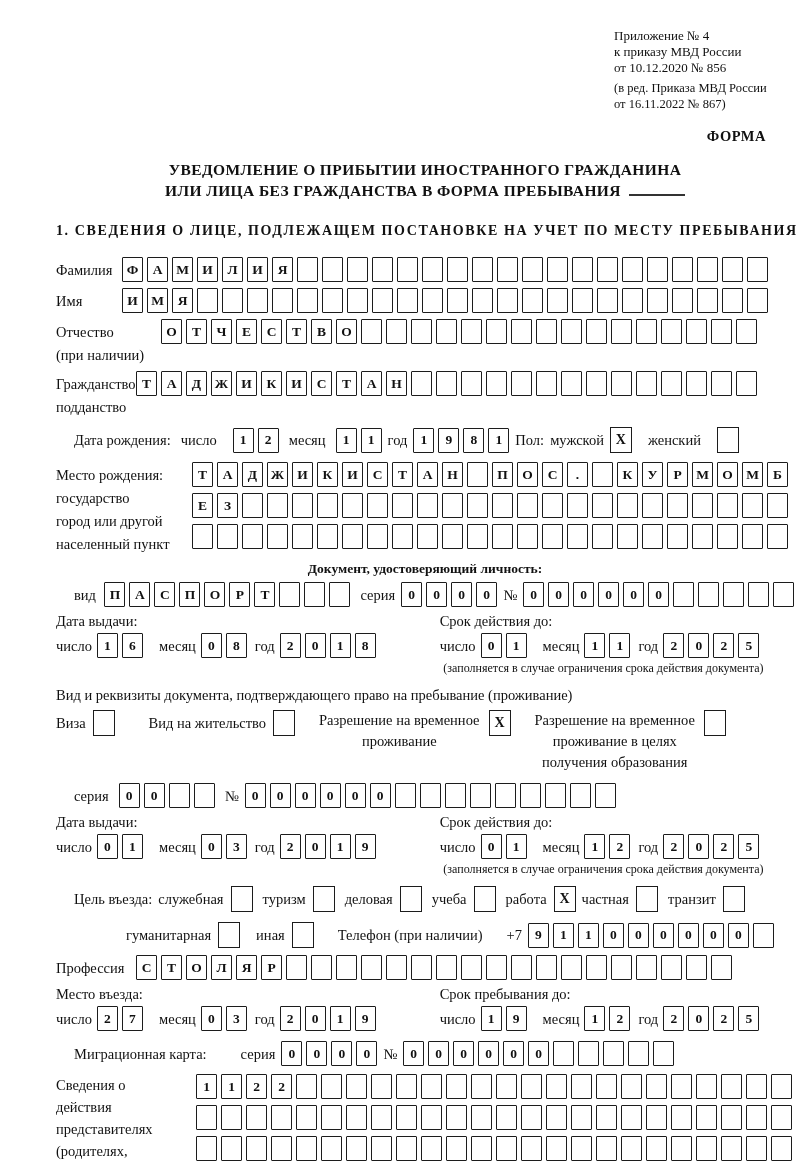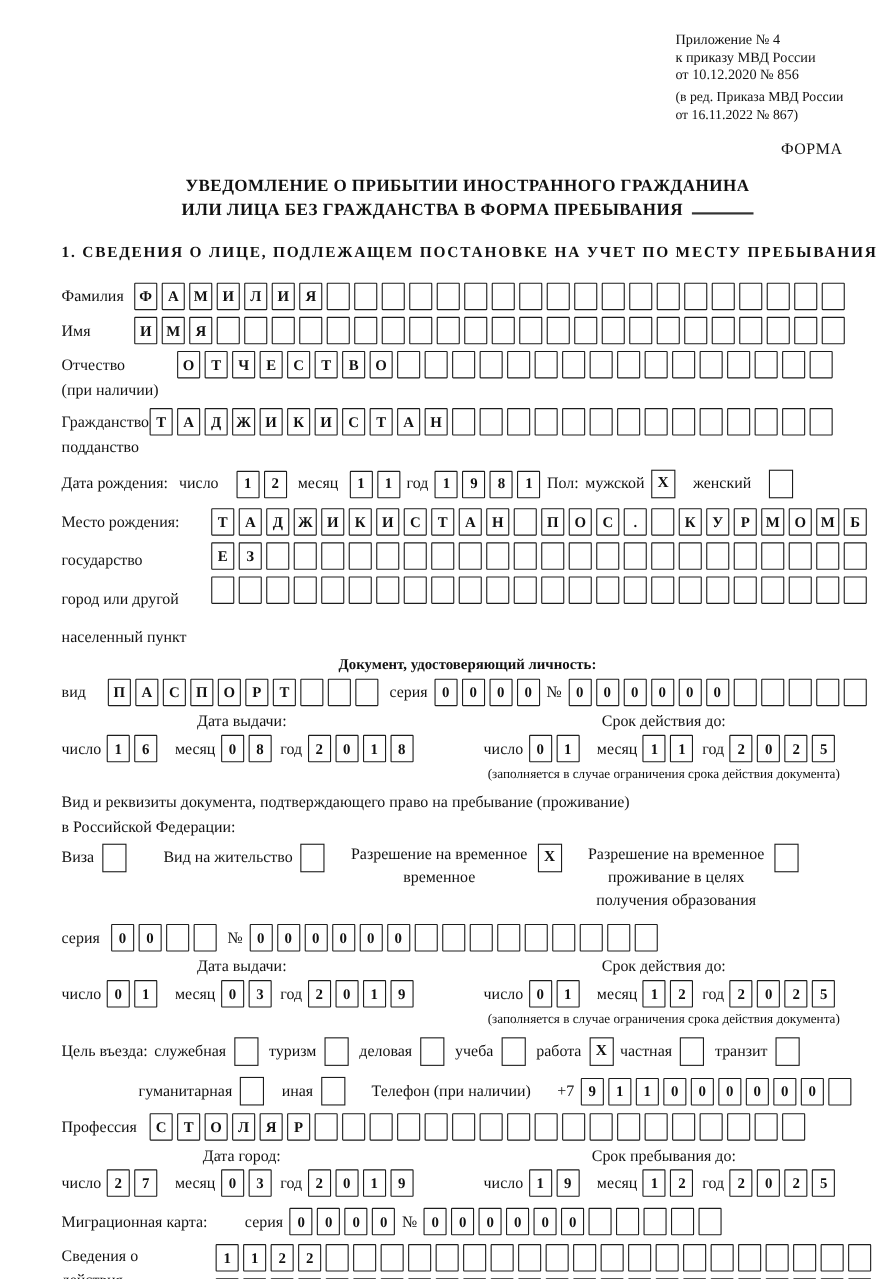--- a/index.html
+++ b/index.html
@@ -2,21 +2,21 @@
 <html><head>
 <meta charset="utf-8">
 <style>
   html,body{margin:0;padding:0;background:#ffffff;}
   body{width:800px;height:1163px;overflow:hidden;font-family:"Liberation Serif","DejaVu Serif",serif;color:#111;}
   .page{padding:28px 6px 0 56px;width:738px;box-sizing:content-box;}
 
   
   .annex{margin-left:558px;font-size:13px;line-height:16px;}
   .annex-note{margin-left:558px;font-size:12.5px;line-height:15.5px;margin-top:5px;}
-  .forma{font-weight:normal;font-size:14.5px;text-align:right;margin:16px 28px 0 0;letter-spacing:.5px;}
+  .forma{font-weight:bold;font-size:14.5px;text-align:right;margin:16px 28px 0 0;letter-spacing:.5px;}
 
   .title{font-weight:bold;font-size:15.5px;text-align:center;margin-top:14px;line-height:21px;letter-spacing:.4px;}
   .blank-line{display:inline-block;width:56px;border-bottom:2px solid #333;height:13px;margin-left:8px;}
 
   .section-heading{font-weight:bold;font-size:14px;margin-top:22px;letter-spacing:1.6px;white-space:nowrap;}
 
   
   .cells{display:inline-flex;gap:4px;flex:0 0 auto;}
   .cell{width:21px;height:25px;box-sizing:border-box;border:1.8px solid #1c1c1c;border-radius:1px;
         display:inline-flex;align-items:center;justify-content:center;
@@ -27,30 +27,30 @@
   .lbl{font-size:14.5px;line-height:20px;}
   .frow{display:flex;align-items:flex-start;margin-top:6px;}
   .frow .lbl{padding-top:3px;}
   .lbl-stack{display:flex;flex-direction:column;}
   .w67{width:66px;flex:0 0 66px;font-family:Liberation Serif, serif;}
   .w105{width:105px;flex:0 0 105px;}
   .w80{width:80px;flex:0 0 80px;}
   .w136{width:136px;flex:0 0 136px;}
   .w140{width:140px;flex:0 0 140px;}
 
-  .inline-row{display:flex;align-items:center;margin-top:10px;flex-wrap:nowrap;}
+  .inline-row{display:flex;align-items:center;margin-top:10px;flex-wrap:nowrap;margin-left:18px;}
   .inline-row .lbl{white-space:nowrap;}
   .gap6{width:6px;flex:0 0 6px;}.gap10{width:10px;flex:0 0 10px;}.gap16{width:16px;flex:0 0 16px;}
   .gap24{width:24px;flex:0 0 24px;}.gap34{width:34px;flex:0 0 34px;}
 
   .bp-rows .cells{margin-bottom:6px;display:flex;}
   .doc-heading{font-weight:bold;font-size:13.5px;text-align:center;margin-top:6px;}
 
   .dates{display:flex;margin-top:6px;}
-  .date-title{font-size:14.5px;text-align:center;margin-bottom:3px;}
+  .date-title{font-size:14.5px;margin-bottom:3px;}
   .date-line{display:flex;align-items:center;}
   .date-line .lbl{white-space:nowrap;margin-right:5px;}
   .date-line .cells{margin-right:8px;}
   .date-note{font-size:12px;text-align:center;margin-top:3px;white-space:nowrap;}
 
   .intro{font-size:14.5px;line-height:22px;margin-top:8px;}
   .permit-row{display:flex;align-items:flex-start;margin-top:4px;}
   .opt{display:flex;align-items:center;}
   .opt .lbl{margin-right:7px;white-space:nowrap;}
   .opt-stack{display:flex;align-items:flex-start;}
@@ -244,21 +244,21 @@
     <span class="lbl">мужской</span>
       <span class="gap6"></span>
     <span class="checkbox">X</span>
       <span class="gap16"></span>
     <span class="lbl">женский</span>
       <span class="gap16"></span>
     <span class="checkbox"></span>
   </div>
 
   <div class="frow" style="margin-top:9px;">
-    <span class="lbl-stack w136" style="line-height:22px;gap:12px;">
+    <span class="lbl-stack w136" style="line-height:22px;">
       <span class="lbl">Место рождения:</span>
       <span class="lbl">государство</span>
       <span class="lbl">город или другой</span>
       <span class="lbl">населенный пункт</span>
     </span>
     <span class="bp-rows">
       <span class="cells">
           <span class="cell">Т</span>
           <span class="cell">А</span>
           <span class="cell">Д</span>
@@ -424,38 +424,37 @@
             <span class="cell">2</span>
             <span class="cell">5</span>
           </span>
       </div>
       <div class="date-note">(заполняется в случае ограничения срока действия документа)</div>
     </div>
   </div>
 
   <div class="intro">
     <div>Вид и реквизиты документа, подтверждающего право на пребывание (проживание)</div>
-    <div>в Российской Федерации:</div>
   </div>
 
   <div class="permit-row">
     <span class="opt">
       <span class="lbl">Виза</span>
       <span class="checkbox"></span>
     </span>
     <span class="gap34"></span>
     <span class="opt">
       <span class="lbl">Вид на жительство</span>
       <span class="checkbox"></span>
     </span>
     <span class="gap24"></span>
     <span class="opt-stack">
       <span class="stack">
         <span>Разрешение на временное</span>
-        <span>временное</span>
+        <span>проживание</span>
       </span>
       <span class="checkbox">X</span>
     </span>
     <span class="gap24"></span>
     <span class="opt-stack">
       <span class="stack">
         <span>Разрешение на временное</span>
         <span>проживание в целях</span>
         <span>получения образования</span>
       </span>
@@ -635,21 +634,21 @@
         <span class="cell"></span>
         <span class="cell"></span>
         <span class="cell"></span>
         <span class="cell"></span>
         <span class="cell"></span>
       </span>
   </div>
 
   <div class="dates">
     <div>
-      <div class="date-title">Дата город:</div>
+      <div class="date-title">Место въезда:</div>
       <div class="date-line">
         <span class="lbl">число</span>
         <span class="cells">
             <span class="cell">2</span>
             <span class="cell">7</span>
           </span>
         <span class="lbl" style="margin-left:8px;">месяц</span>
         <span class="cells">
             <span class="cell">0</span>
             <span class="cell">3</span>

